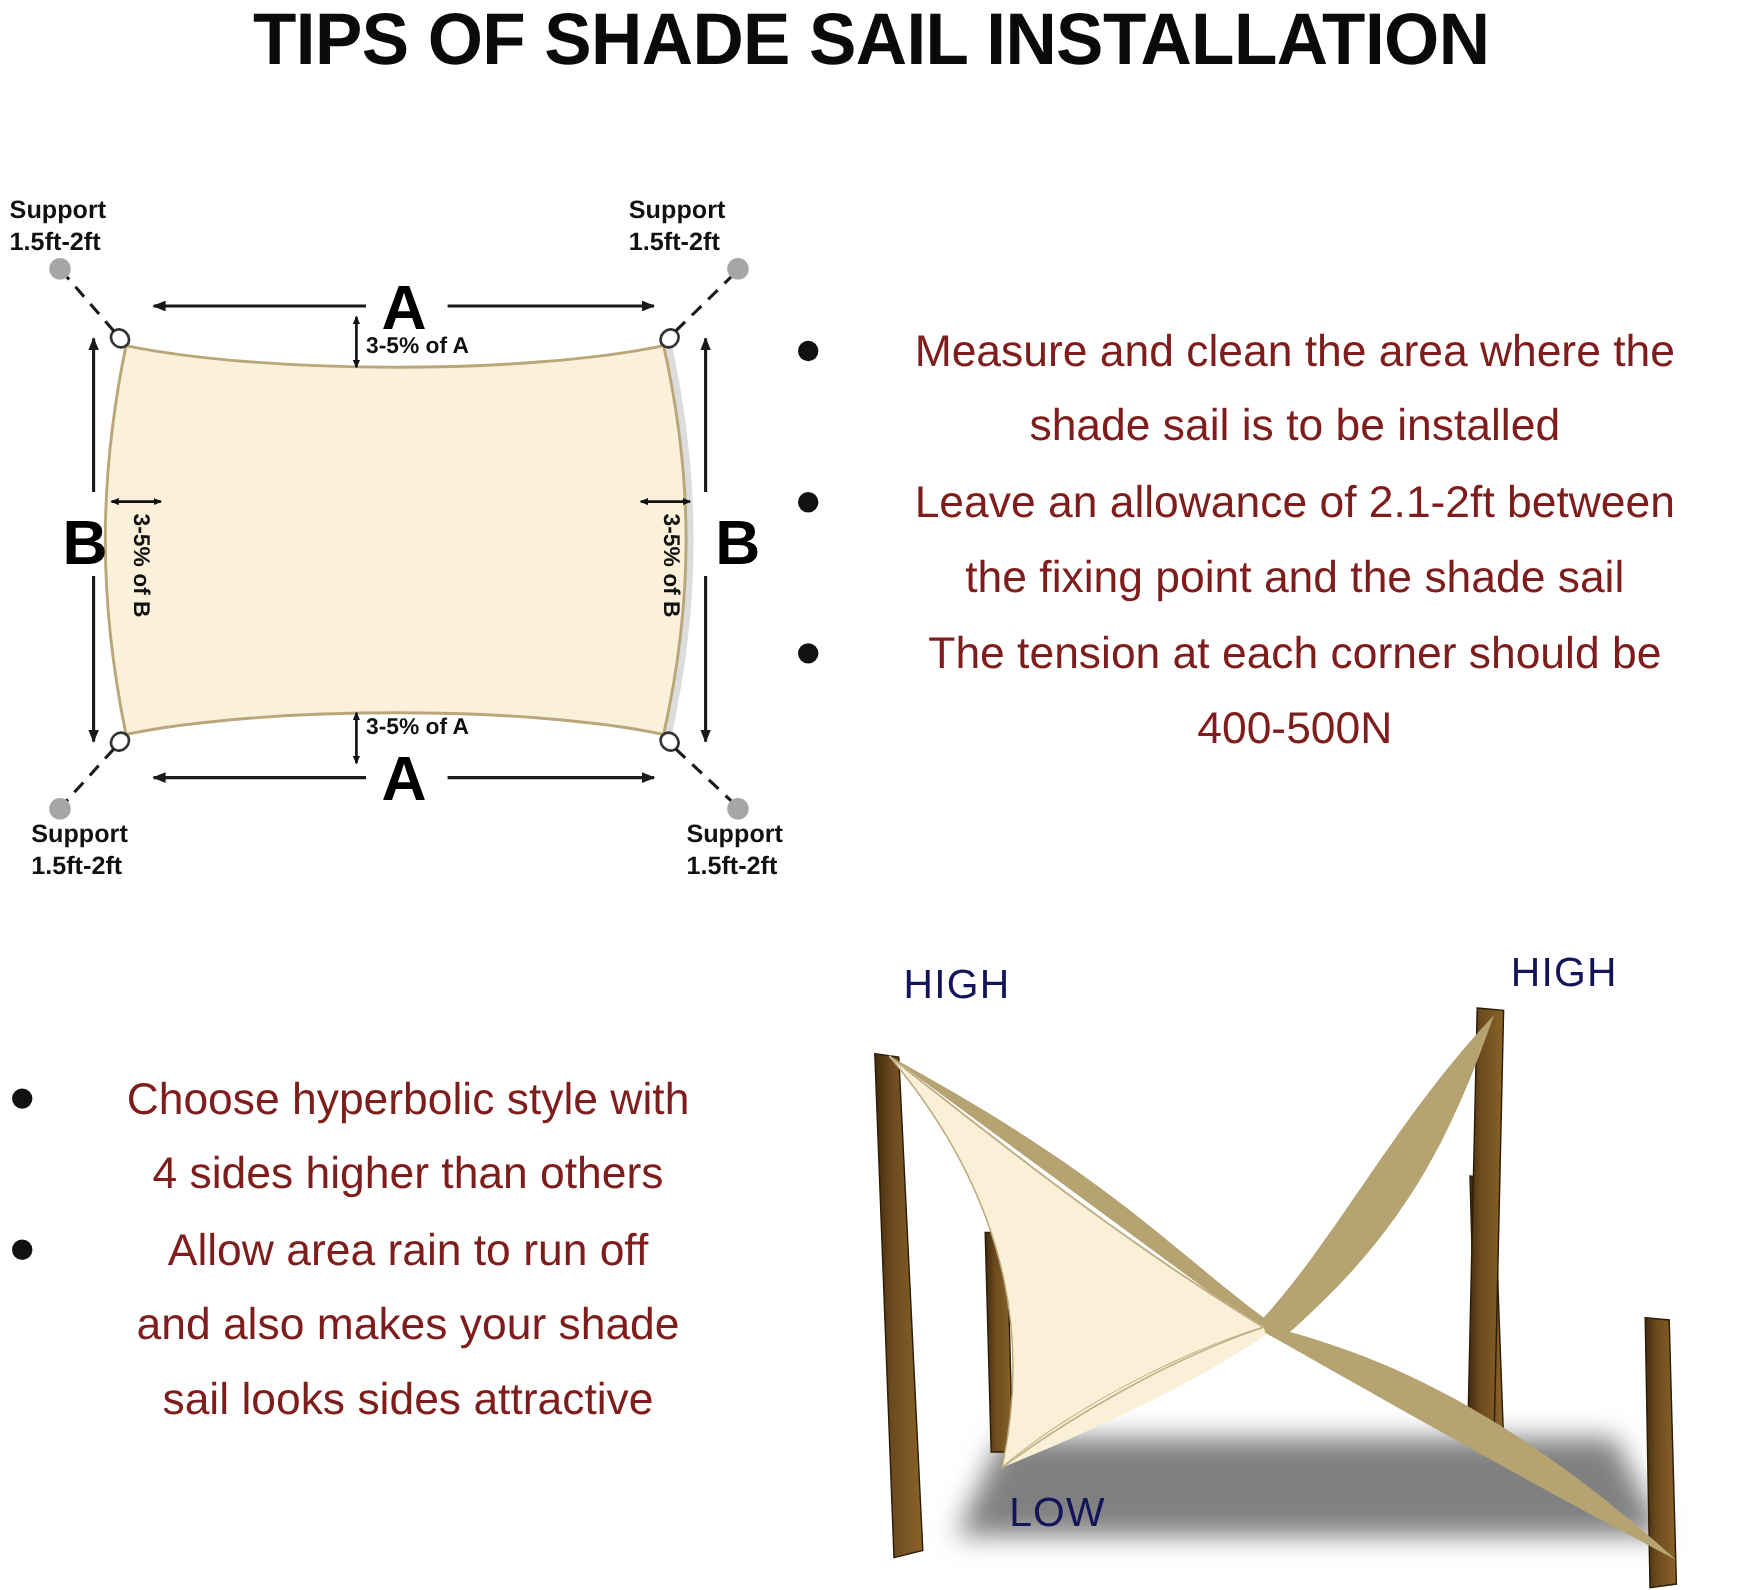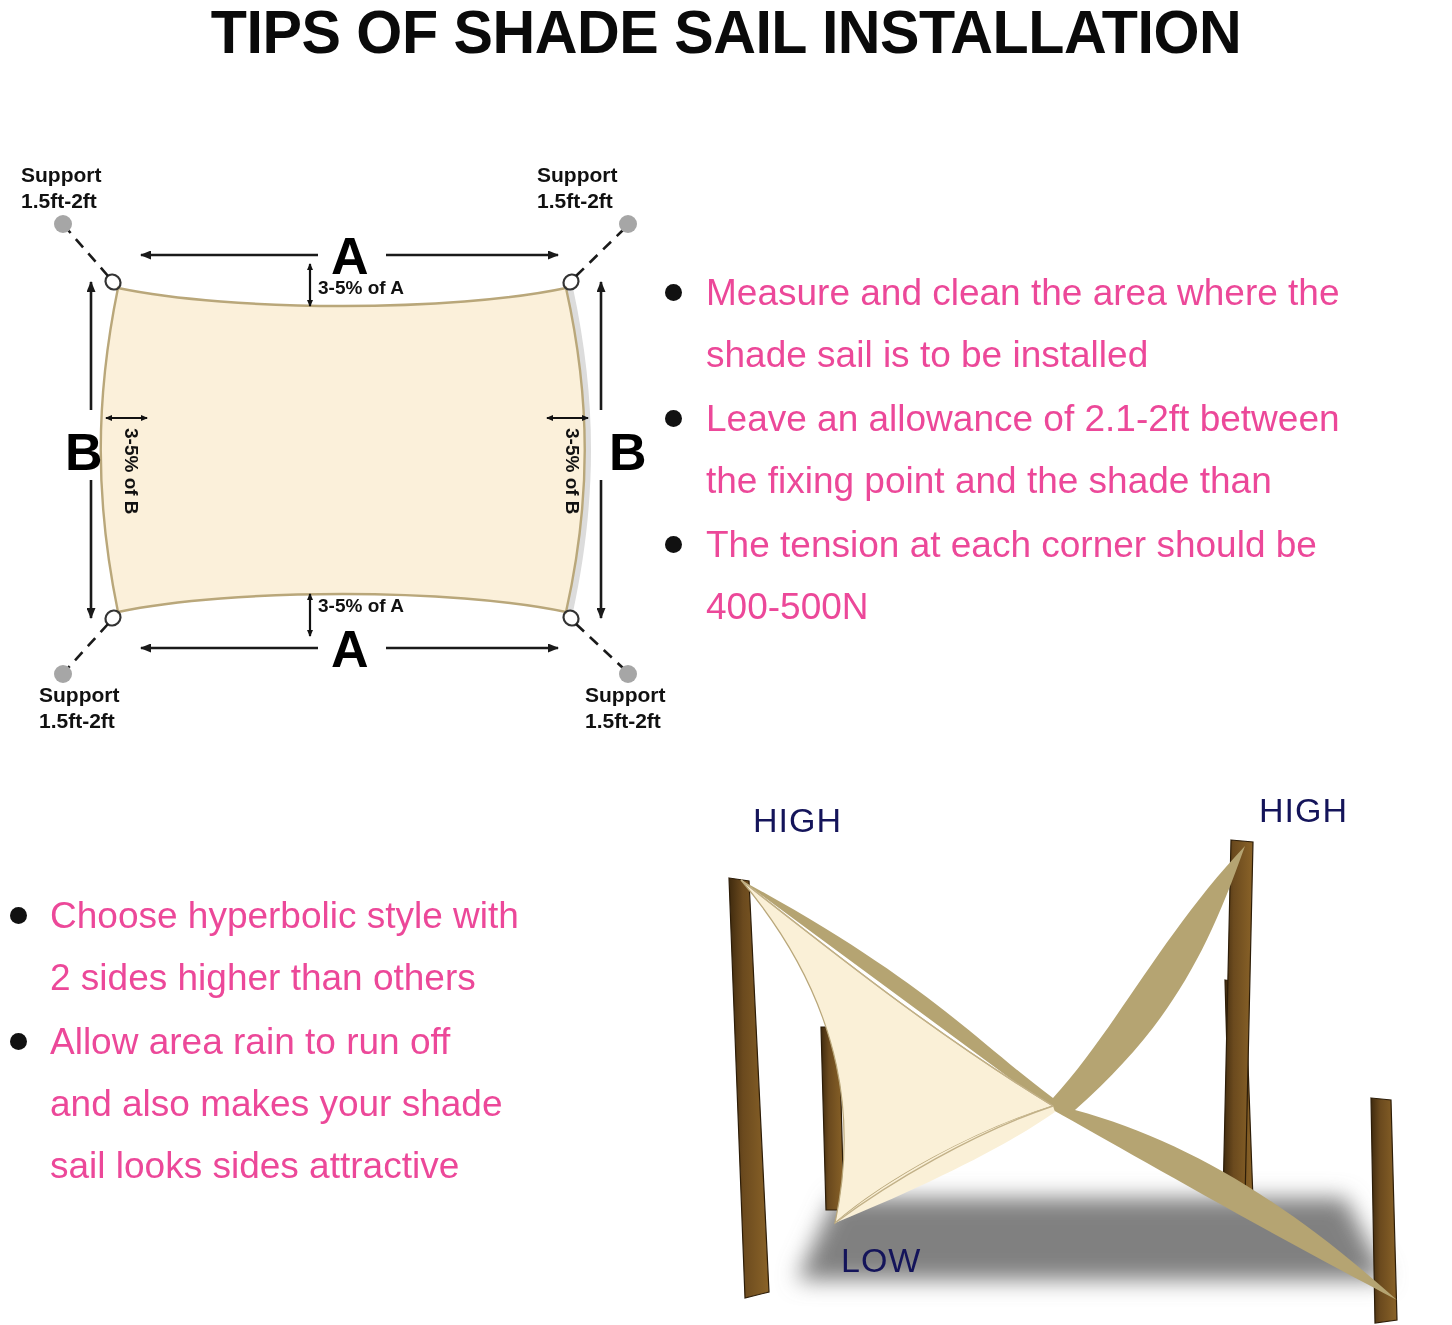--- a/index.html
+++ b/index.html
@@ -28,37 +28,38 @@
     letter-spacing: -0.5px;
     transform: scaleX(0.97);
     color: #0a0a0a;
     line-height: 68px;
     white-space: nowrap;
   }
 
   
   .panel { position: absolute; }
 
-  #diagram-panel { left: 13px;   top: 160px;  width: 660px;  height: 580px; }
+  #diagram-panel { left: 0;   top: 160px;  width: 660px;  height: 580px; }
   #tips-panel    { left: 648px; top: 262px; width: 804px; height: 400px; }
   #hyper-panel   { left: 0;   top: 885px;  width: 630px;  height: 360px; }
   #sail3d-panel  { left: 645px; top: 780px; width: 807px; height: 545px; }
 
   
   ul.bullets {
     list-style: none;
     margin: 0;
     padding: 0;
   }
   ul.bullets li {
     position: relative;
     padding-left: 58px;
     margin: 0 0 0 0;
     font-family: "Liberation Sans", sans-serif;
-    color: #ec4899;
+    color: #7f1d1d;
+    text-align: center;
   }
   ul.bullets li .bullet-dot {
     position: absolute;
     left: 17px;
     width: 17px;
     height: 17px;
     border-radius: 50%;
     background: #111;
   }
 
@@ -228,36 +229,36 @@
 <div class="panel" id="tips-panel">
   <ul class="bullets">
     <li>
       <span class="bullet-dot"></span>
       <span class="tip-line">Measure and clean the area where the</span>
       <span class="tip-line">shade sail is to be installed</span>
     </li>
     <li>
       <span class="bullet-dot"></span>
       <span class="tip-line">Leave an allowance of 2.1-2ft between</span>
-      <span class="tip-line">the fixing point and the shade than</span>
+      <span class="tip-line">the fixing point and the shade sail</span>
     </li>
     <li>
       <span class="bullet-dot"></span>
       <span class="tip-line">The tension at each corner should be</span>
       <span class="tip-line">400-500N</span>
     </li>
   </ul>
 </div>
 
 <div class="panel" id="hyper-panel">
   <ul class="bullets">
     <li>
       <span class="bullet-dot"></span>
       <span class="tip-line">Choose hyperbolic style with</span>
-      <span class="tip-line">2 sides higher than others</span>
+      <span class="tip-line">4 sides higher than others</span>
     </li>
     <li>
       <span class="bullet-dot"></span>
       <span class="tip-line">Allow area rain to run off</span>
       <span class="tip-line">and also makes your shade</span>
       <span class="tip-line">sail looks sides attractive</span>
     </li>
   </ul>
 </div>
 

